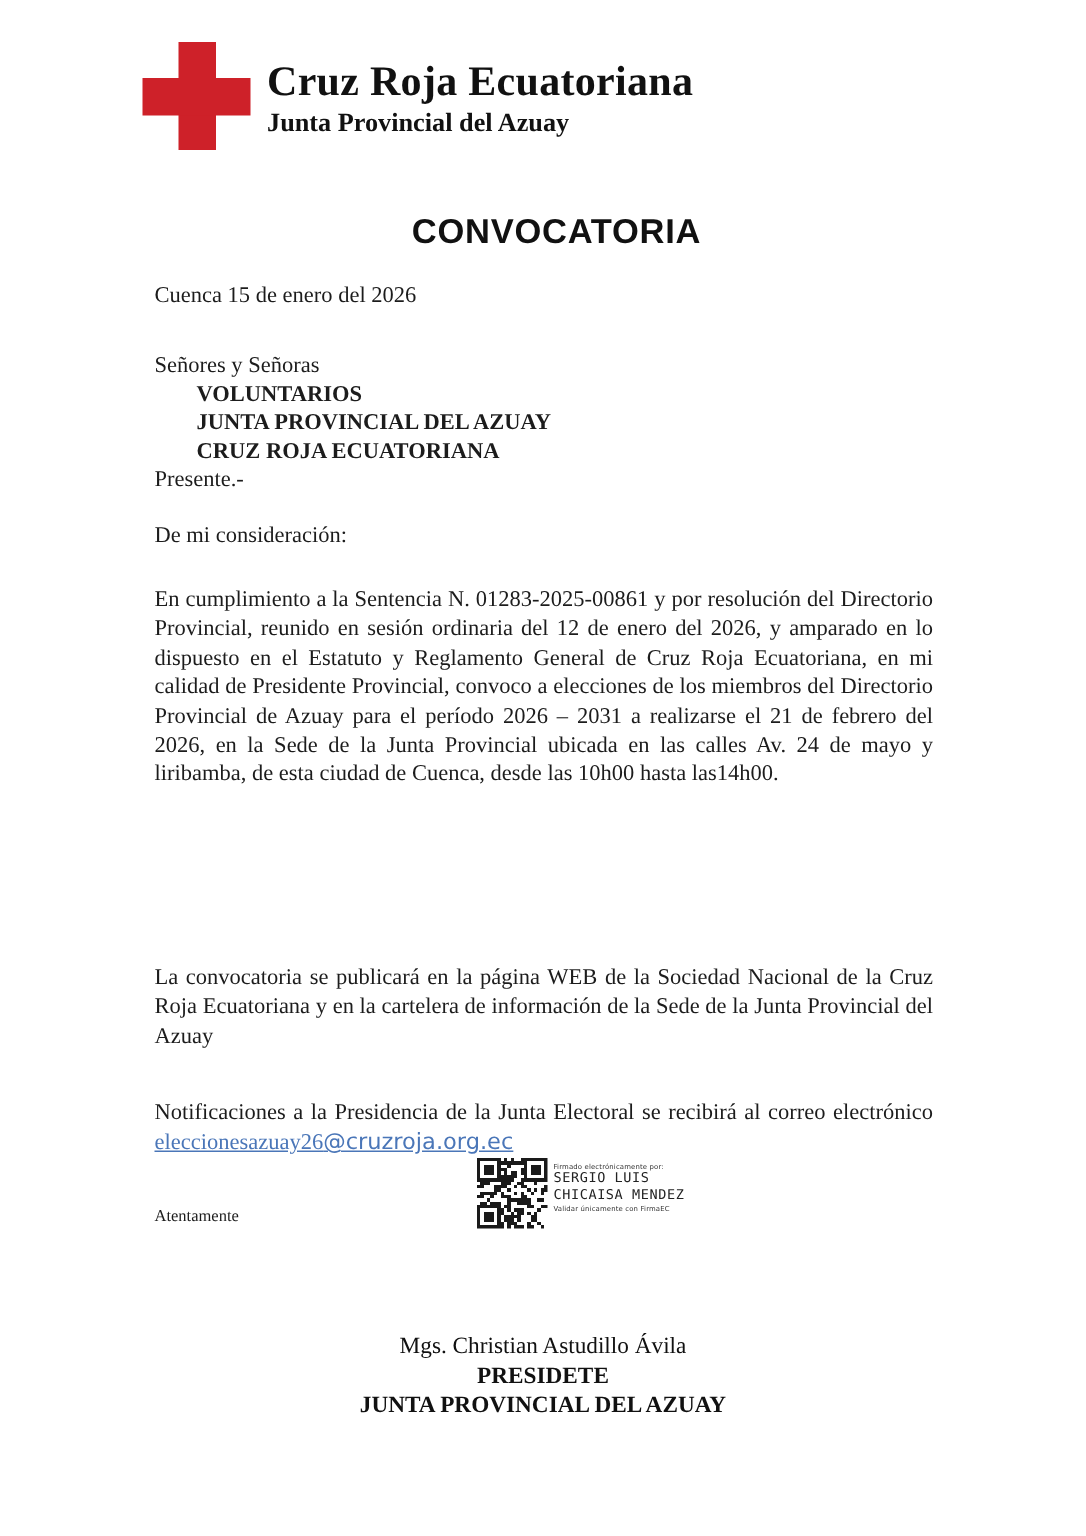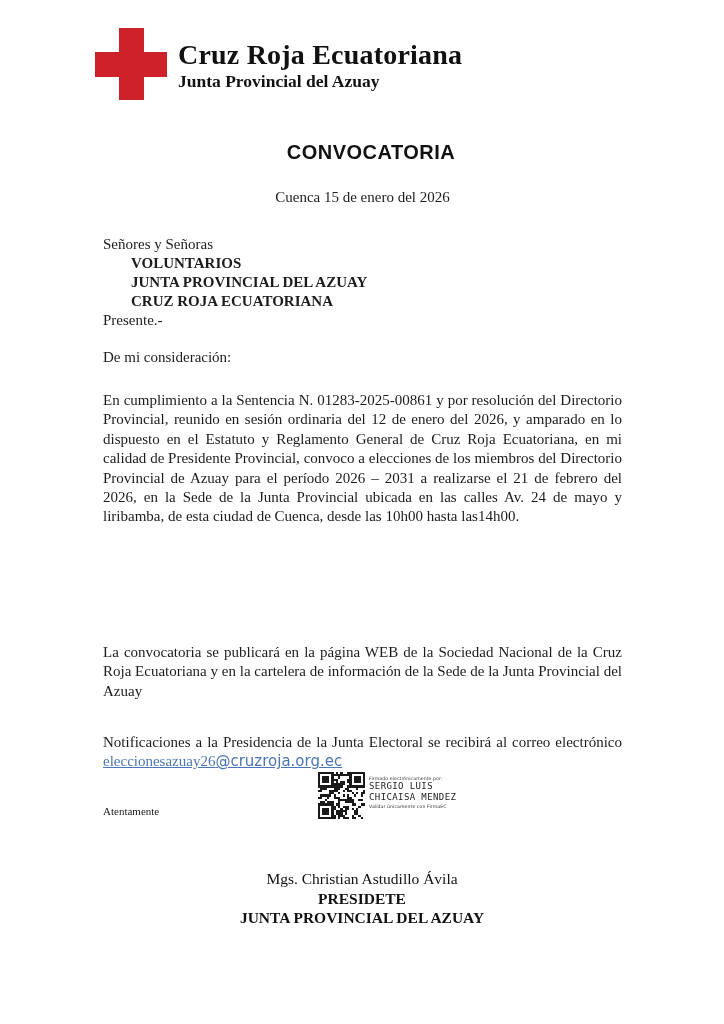--- a/index.html
+++ b/index.html
@@ -20,23 +20,23 @@
   .cross .bar-v { position: absolute; left: 23.5px; top: 0; width: 25px; height: 72px; background: var(--cross-color, #ce2129); }
   .cross .bar-h { position: absolute; top: 23.5px; left: 0; height: 25px; width: 72px; background: var(--cross-color, #ce2129); }
   .org-text { padding-top: 13px; padding-left: 11px; }
   .org-name { font-size: 28px; font-weight: bold; line-height: 28px; letter-spacing: 0.2px; color: #111; }
   .org-sub  { font-size: 17.5px; font-weight: bold; line-height: 18px; margin-top: 3px; color: #111; }
 
   
   .doc-title {
     position: absolute; top: 141px; left: 0; width: 724px;
     text-align: center; font-family: "Liberation Sans", sans-serif;
-    font-weight: bold; font-size: 20px; letter-spacing: 0.5px; color: #111; padding-left: 18px;
-  }
-  .date-line { position: absolute; top: 189px; left: 103px; width: 519px; text-align: center; font-size: 15px; }
+    font-weight: bold; font-size: 23px; letter-spacing: 0.5px; color: #111; padding-left: 18px;
+  }
+  .date-line { position: absolute; top: 189px; left: 103px; width: 519px; text-align: left; font-size: 15px; }
 
   
   .recipient { position: absolute; top: 235px; left: 103px; font-size: 15px; line-height: 19px; }
   .recipient .bold { font-weight: bold; margin-left: 28px; }
 
   .greeting { position: absolute; top: 349px; left: 103px; font-size: 15px; }
 
   
   .para {
     position: absolute; left: 103px; width: 519px;
@@ -61,21 +61,21 @@
     font-family: "DejaVu Sans", sans-serif; font-size: 4.6px; line-height: 5.4px;
     color: #333; letter-spacing: 0.1px; white-space: nowrap;
   }
   .stamp-name {
     font-family: "DejaVu Sans Mono", monospace; font-size: 9px; line-height: 10.5px;
     color: #222; letter-spacing: 0.4px; white-space: nowrap;
   }
   .stamp-text .gap { height: 2px; }
 
   
-  .sig-block { position: absolute; top: 869px; left: 0; width: 724px; text-align: center; font-size: 15.5px; line-height: 19.5px; color: #111; }
+  .sig-block { position: absolute; top: 888px; left: 0; width: 724px; text-align: center; font-size: 15.5px; line-height: 19.5px; color: #111; }
   .sig-block .bold { font-weight: bold; }
 </style>
 </head>
 <body>
 
 <div class="page">
 
   <div class="letterhead">
     <div class="cross">
       <div class="bar-v"></div>

